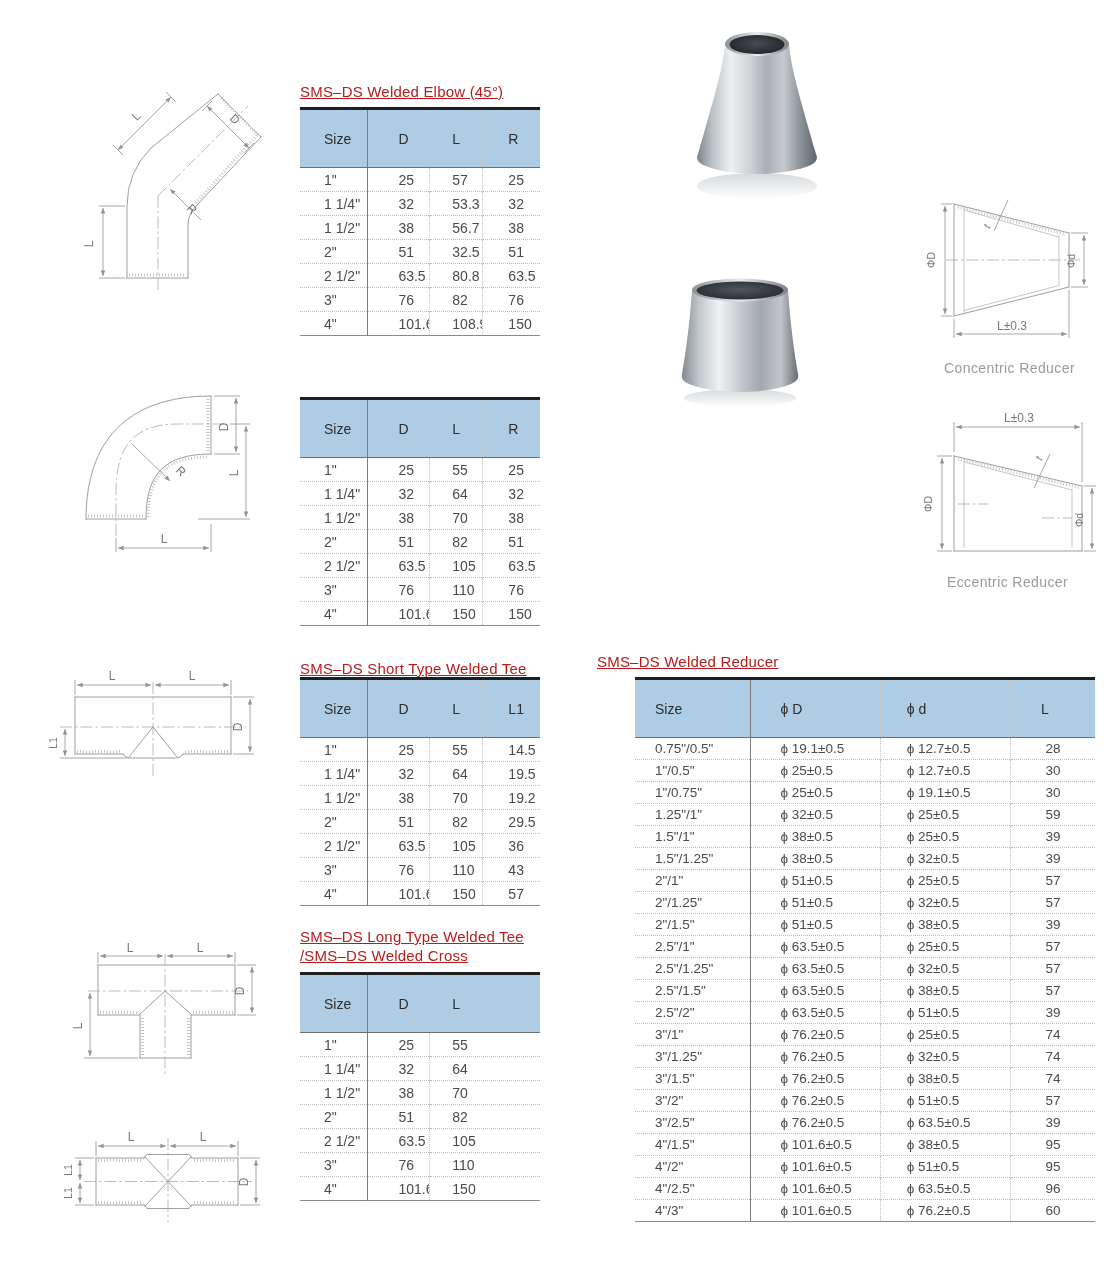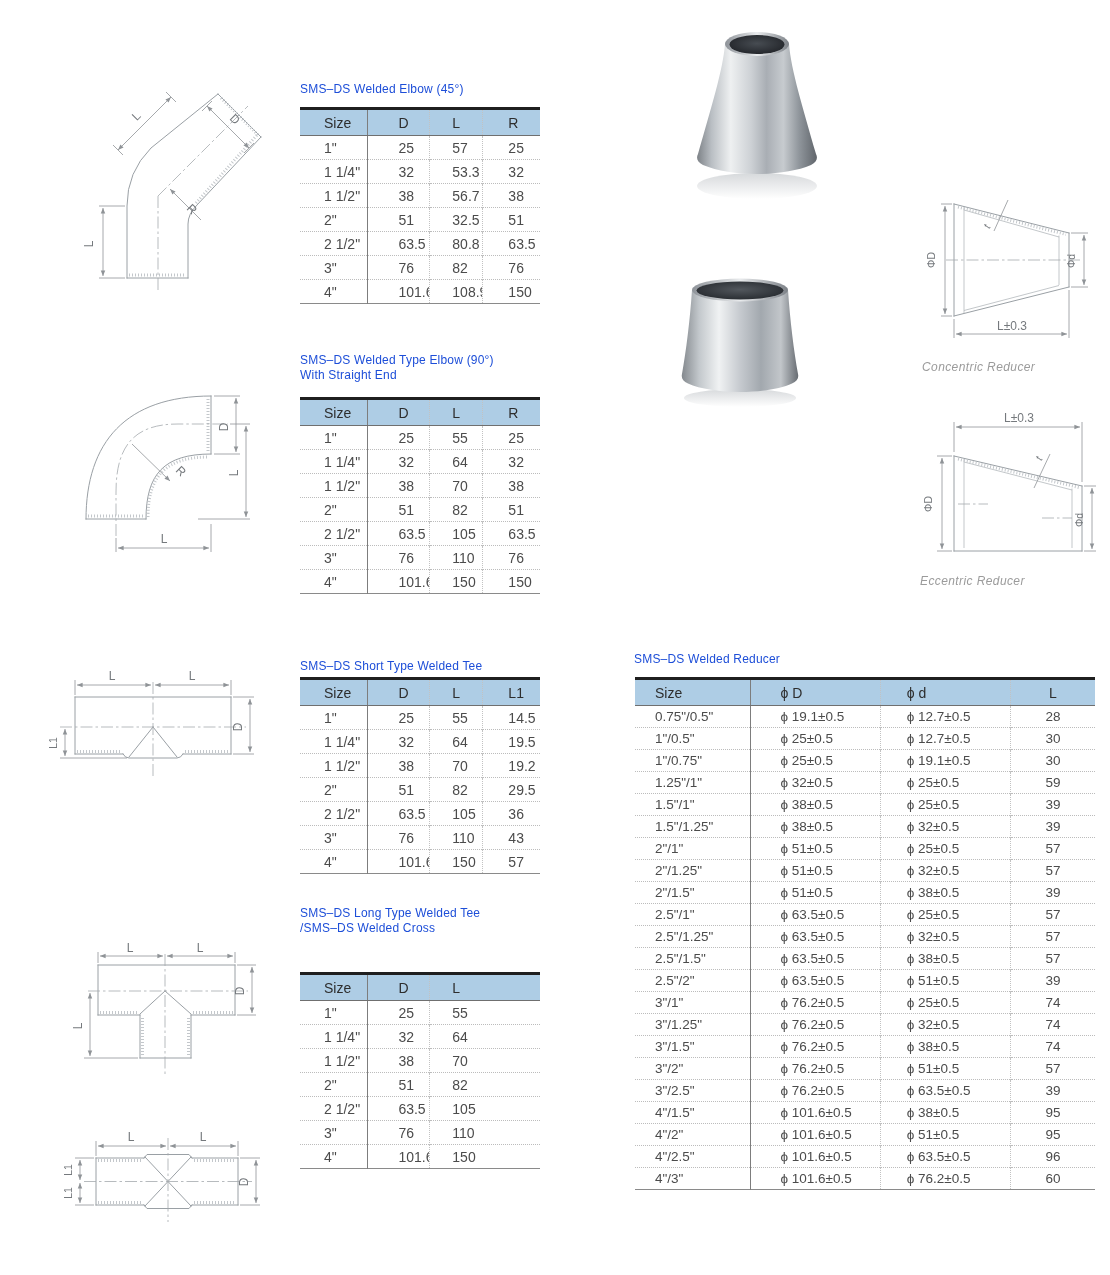--- a/index.html
+++ b/index.html
@@ -1,24 +1,24 @@
 <!DOCTYPE html>
 <html style="--hdr: #aecde5;"><head>
 <meta charset="utf-8">
 <style>
   html,body{margin:0;padding:0;background:#fff;}
   .page{position:relative;width:1110px;height:1275px;background:#fff;overflow:hidden;
         font-family:"Liberation Sans",sans-serif;}
   .abs{position:absolute;}
-  .tbl-title{font-size:12px;color:#1d4ed8;line-height:1.28;letter-spacing:.2px;}
-  .cap{font-size:12px;color:#9b9b9b;letter-spacing:.4px;text-align:left;font-style:italic;}
+  .tbl-title{font-size:15px;color:#b91c1c;line-height:1.28;letter-spacing:.2px;text-decoration:underline;}
+  .cap{font-size:14px;color:#9b9b9b;letter-spacing:.4px;text-align:center;}
   table.dt{border-collapse:collapse;width:100%;table-layout:fixed;
            border-top:3px solid #1f1f1f;border-bottom:1px solid #8a8a8a;}
   .dt th{background:var(--hdr,#aecde5);font-weight:normal;font-size:14px;color:#2d2d2d;
-         height:25px;text-align:left;border-bottom:1px solid #6f6f6f;padding:0;}
+         height:25px;text-align:left;border-bottom:1px solid #6f6f6f;padding:16px;}
   .dt td{font-size:14px;color:#4b4b4b;height:23px;padding:0;white-space:nowrap;overflow:hidden;}
   .dt tbody tr + tr td{border-top:1px dotted #bcbcbc;}
   .dt th:first-child,.dt td:first-child{border-right:1px solid #7d7d7d;}
   .dt th:nth-child(n+3),.dt td:nth-child(n+3){border-left:1px dotted #c2c2c2;}
   .t-mid th:nth-child(1),.t-mid td:nth-child(1){padding-left:24px;}
   .t-mid th:nth-child(2),.t-mid td:nth-child(2){padding-left:30px;}
   .t-mid th:nth-child(3),.t-mid td:nth-child(3){padding-left:22px;}
   .t-mid th:nth-child(4),.t-mid td:nth-child(4){padding-left:25px;}
   .t-red td{height:21px;font-size:13.5px;}
   .t-red th:nth-child(1),.t-red td:nth-child(1){padding-left:20px;}
@@ -224,24 +224,20 @@
           <tr>
             <td>4"</td>
             <td>101.6</td>
             <td>108.9</td>
             <td>150</td>
           </tr>
         </tbody>
     </table>
   </div>
 
-  <div class="tbl-title abs" style="left:300px;top:353px">
-    <div>SMS–DS Welded Type Elbow (90°)</div>
-    <div>With Straight End</div>
-  </div>
   <div class="abs" style="left:300px;top:397px;width:240px">
     <table class="dt t-mid">
       <colgroup>
           <col style="width:28.3%">
           <col style="width:25.8%">
           <col style="width:22.1%">
           <col style="width:23.8%">
         </colgroup>
       <thead>
           <tr>
@@ -355,21 +351,21 @@
           <tr>
             <td>4"</td>
             <td>101.6</td>
             <td>150</td>
             <td>57</td>
           </tr>
         </tbody>
     </table>
   </div>
 
-  <div class="tbl-title abs" style="left:300px;top:906px">
+  <div class="tbl-title abs" style="left:300px;top:927px">
     <div>SMS–DS Long Type Welded Tee</div>
     <div>/SMS–DS Welded Cross</div>
   </div>
   <div class="abs" style="left:300px;top:972px;width:240px">
     <table class="dt t-mid">
       <colgroup>
           <col style="width:28.3%">
           <col style="width:25.8%">
           <col style="width:45.9%">
         </colgroup>
@@ -526,21 +522,21 @@
     <line class="dl" x1="20" y1="62" x2="20" y2="153" marker-start="url(#a7)" marker-end="url(#a7)"></line>
     <text class="lbl lbl-s" x="10" y="108" text-anchor="middle" transform="rotate(-90 10 108)">ΦD</text>
     <path class="dl" d="M162,90 H174 M162,155 H174"></path>
     <line class="dl" x1="170" y1="92" x2="170" y2="153" marker-start="url(#a7)" marker-end="url(#a7)"></line>
     <text class="lbl lbl-s" x="161" y="124" text-anchor="middle" transform="rotate(-90 161 124)">Φd</text>
     <line class="dl" x1="128" y1="58" x2="112" y2="92"></line>
     <text class="lbl lbl-s" x="120" y="64" text-anchor="middle" font-style="italic" transform="rotate(-65 120 64)">t</text>
   </svg>
   <div class="cap abs" style="left:920px;top:574px;width:175px">Eccentric Reducer</div>
 
-  <div class="tbl-title abs" style="left:634px;top:652px">SMS–DS Welded Reducer</div>
+  <div class="tbl-title abs" style="left:597px;top:652px">SMS–DS Welded Reducer</div>
   <div class="abs" style="left:635px;top:677px;width:460px">
     <table class="dt t-red">
       <colgroup>
           <col style="width:25%">
           <col style="width:28.3%">
           <col style="width:28.3%">
           <col style="width:18.4%">
         </colgroup>
       <thead>
           <tr>

